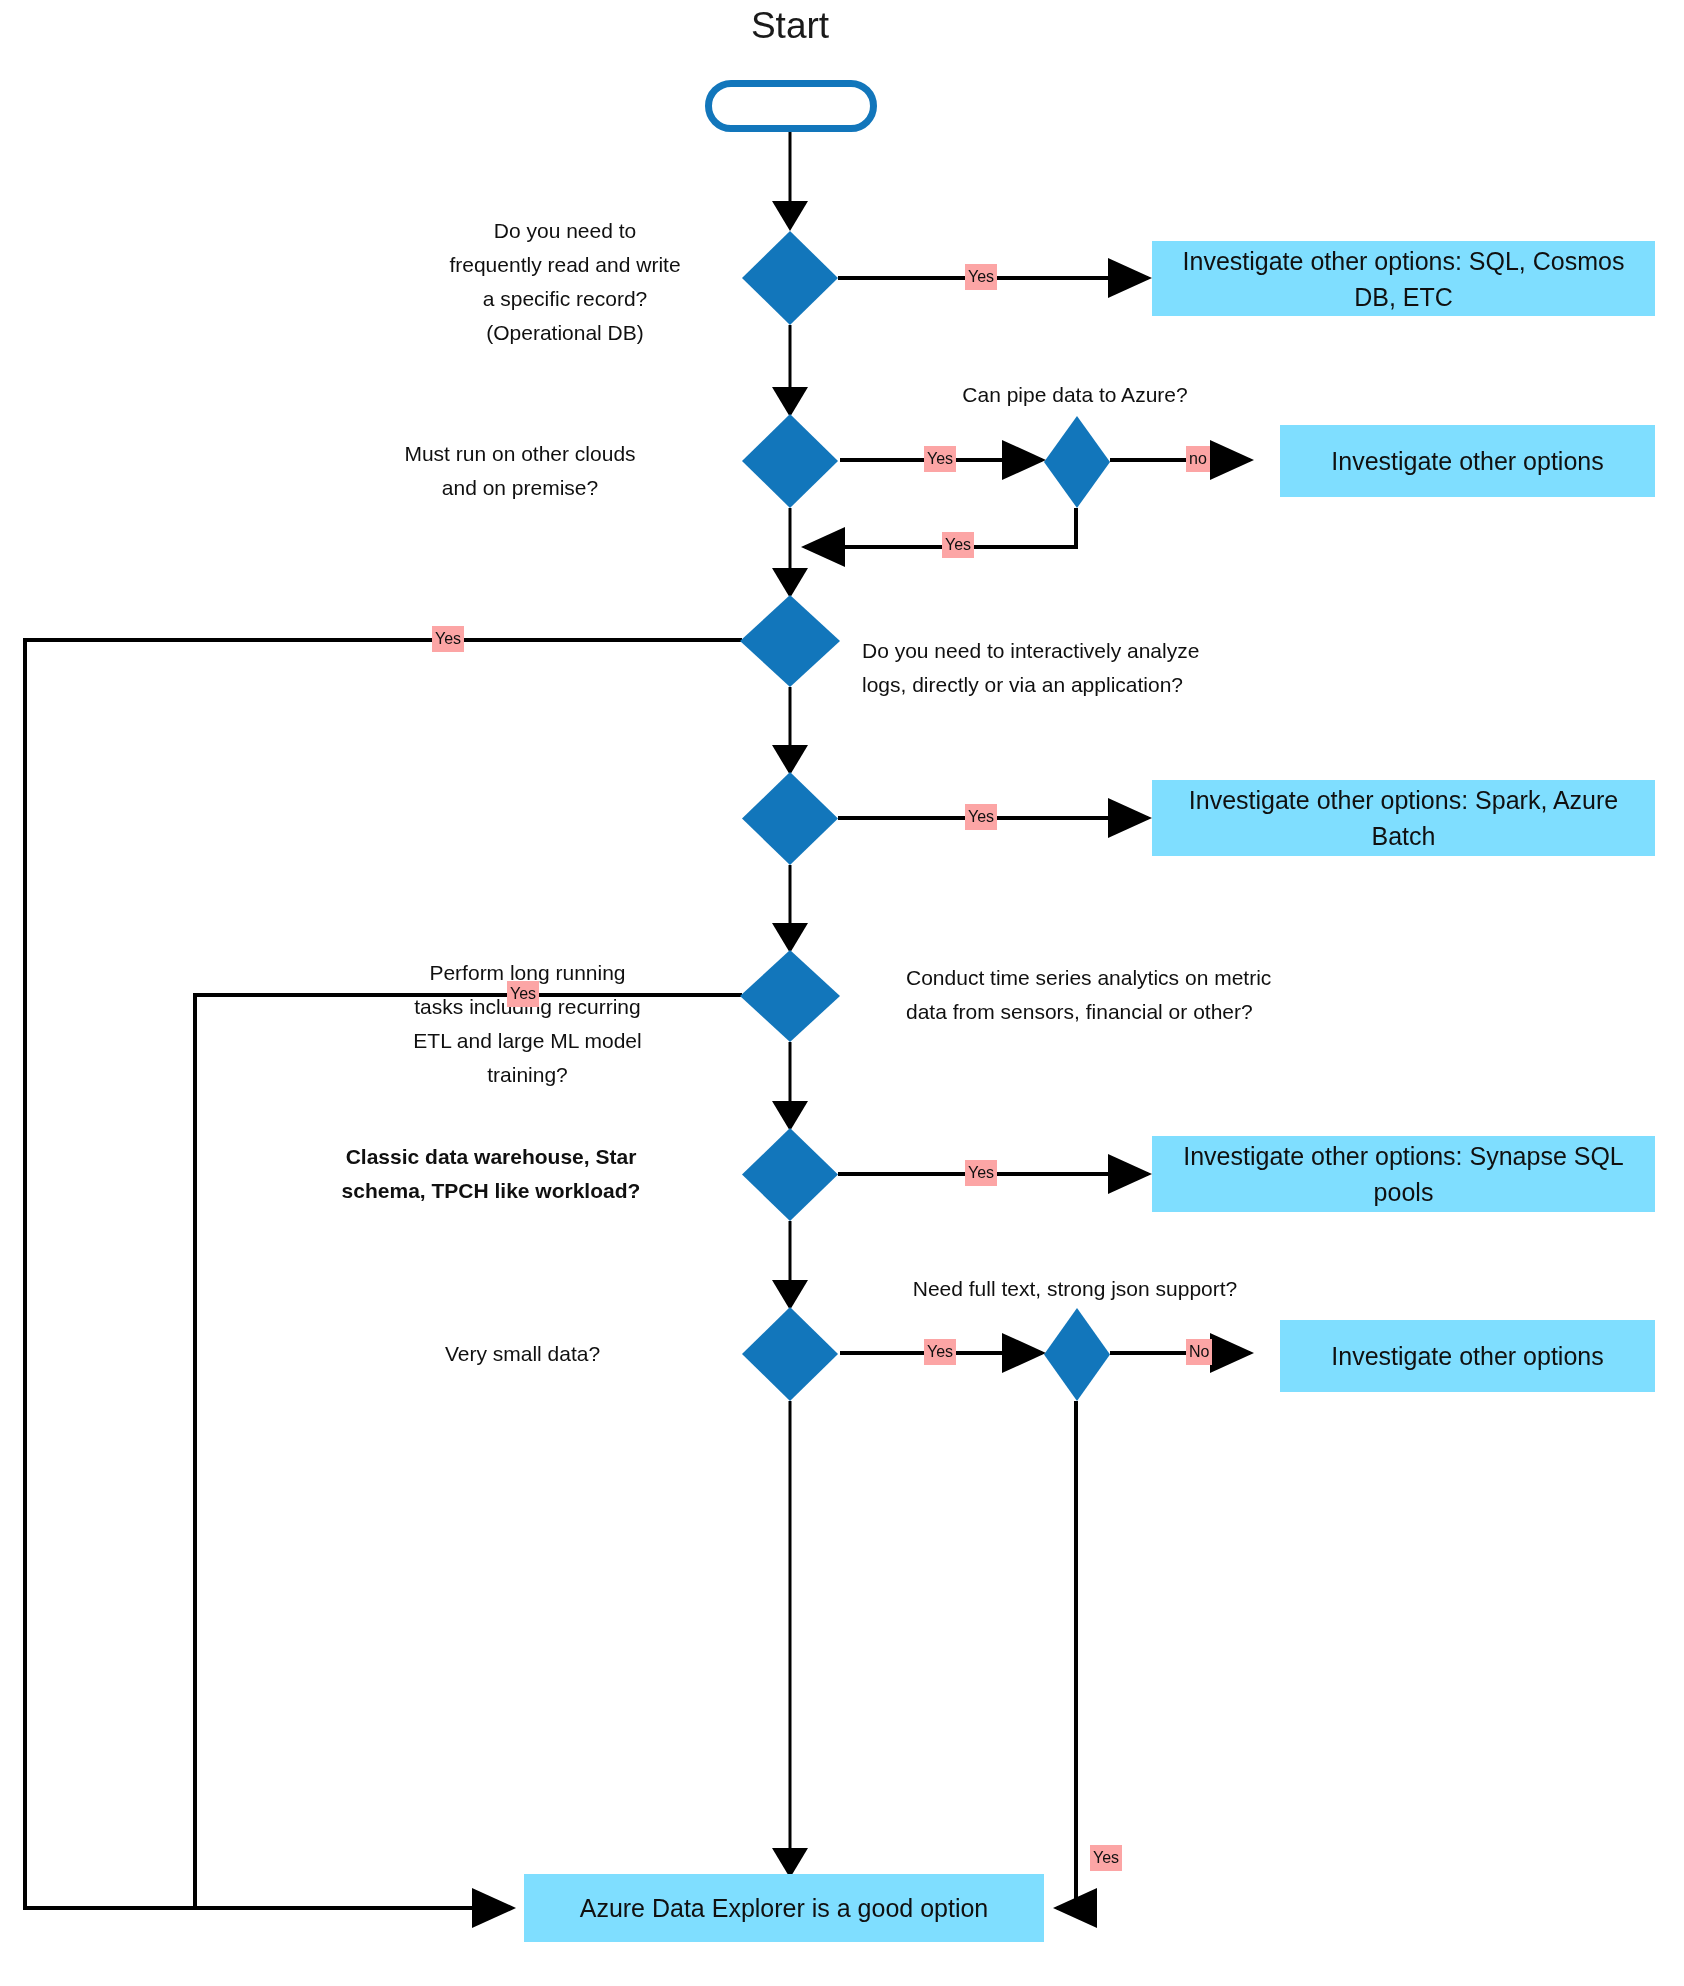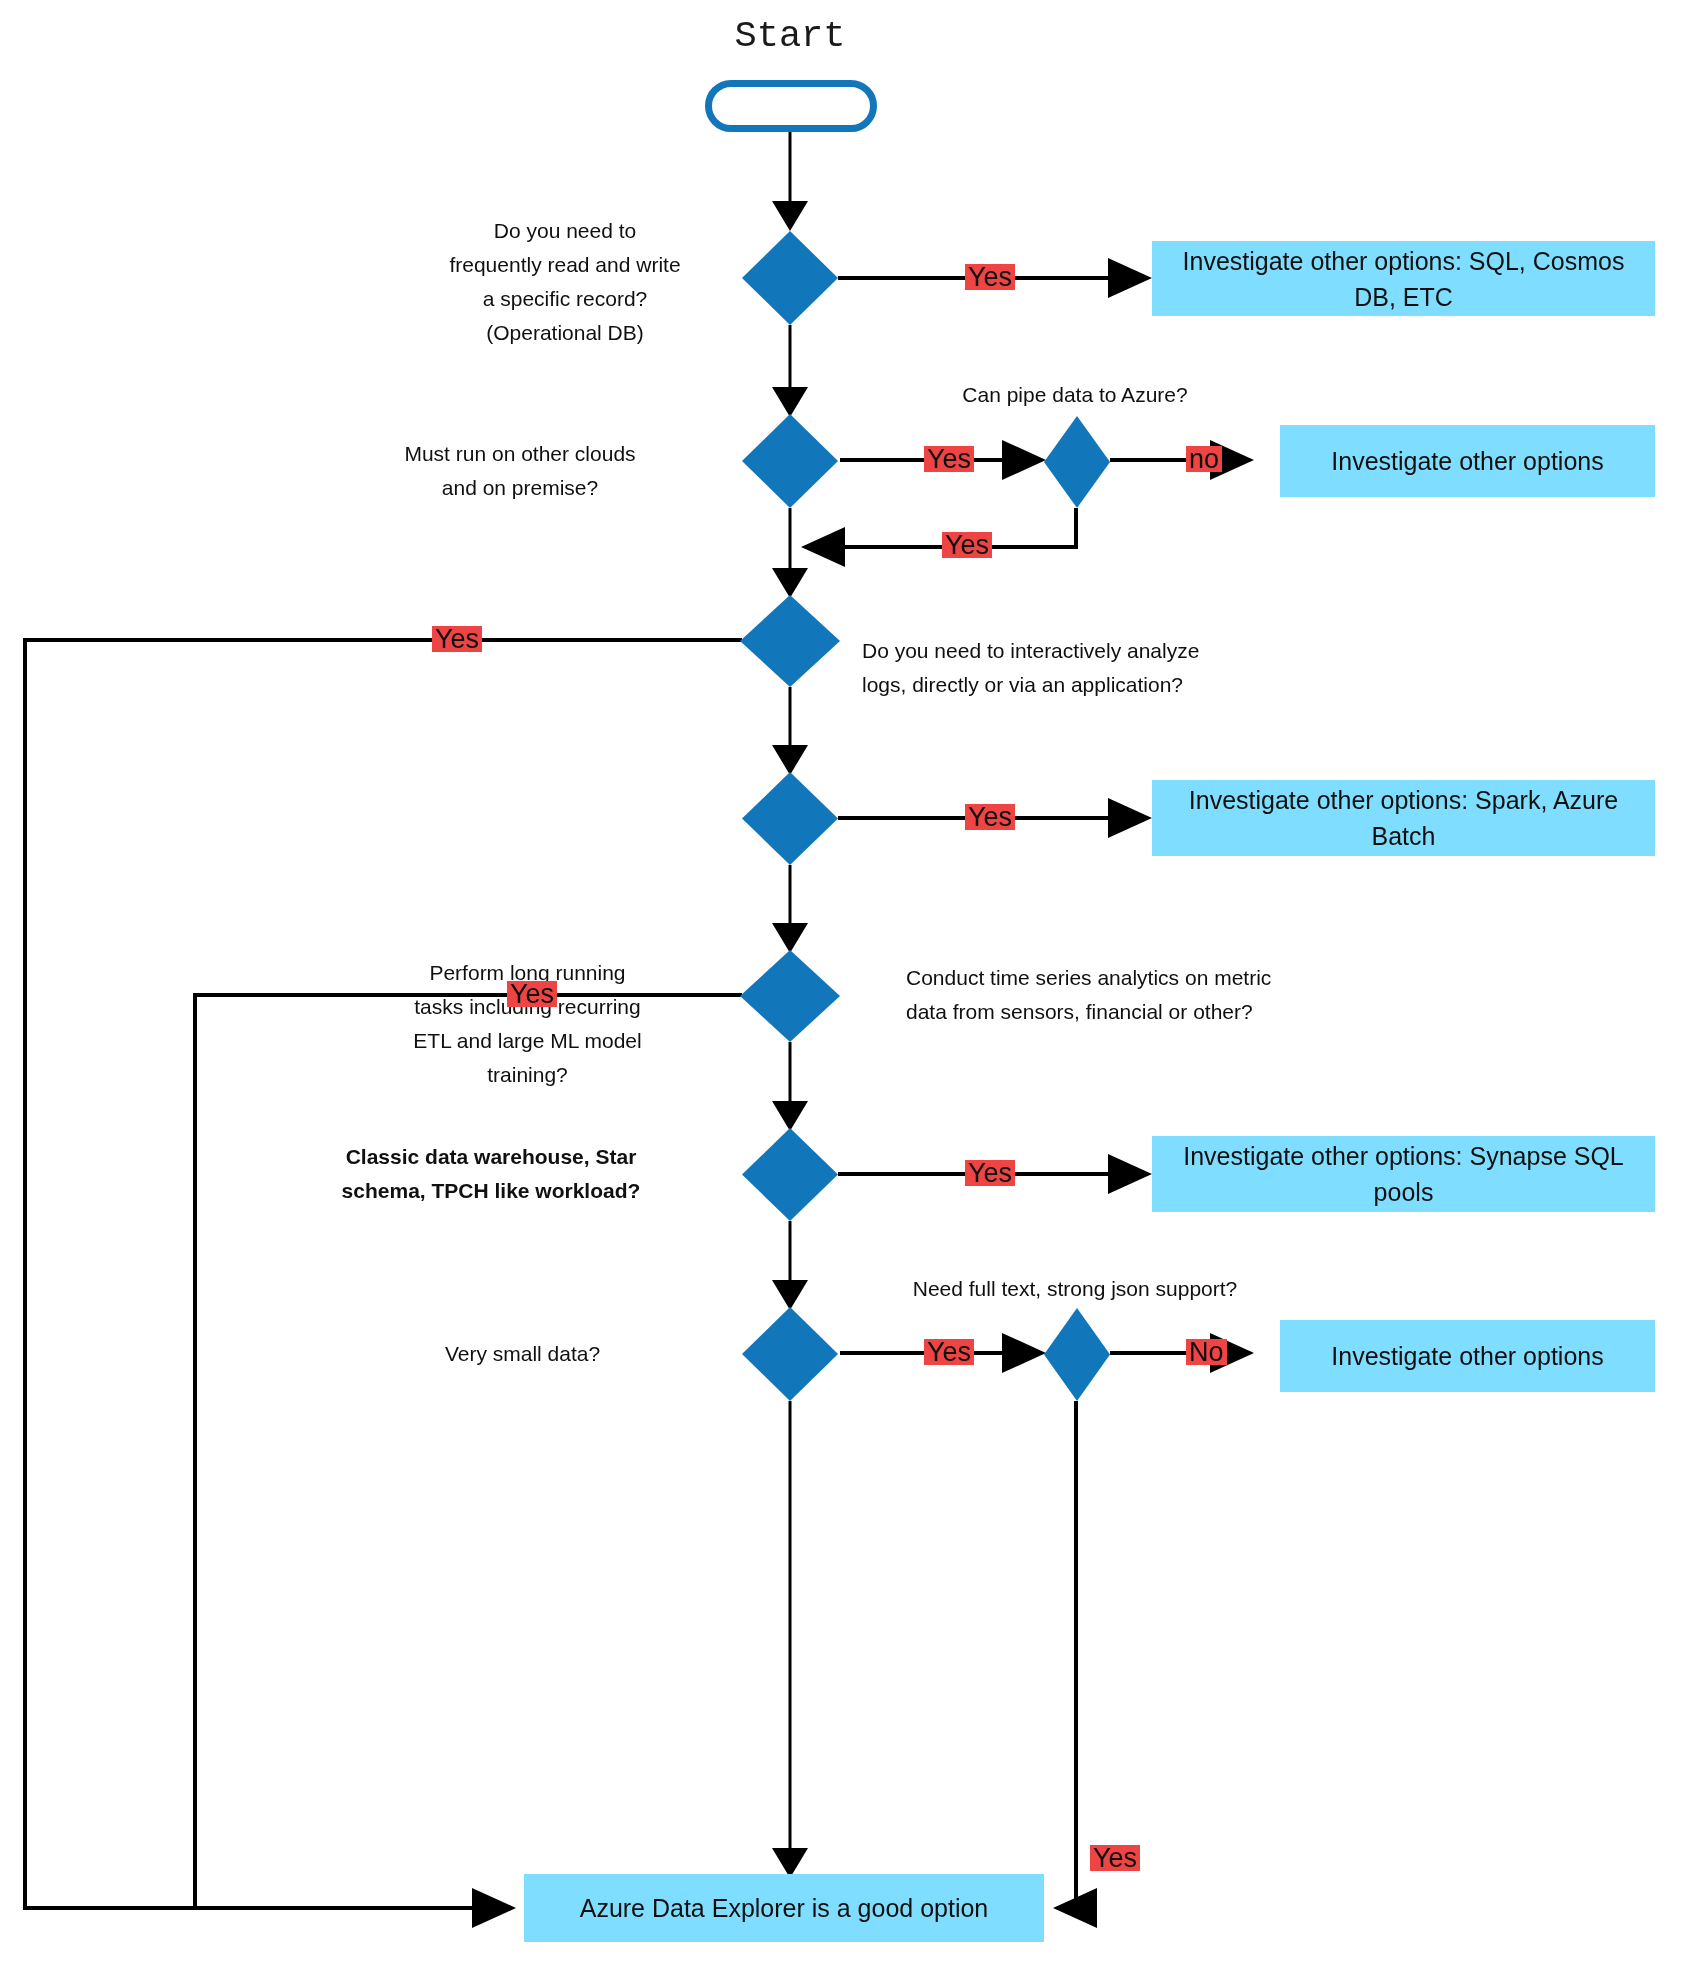--- a/index.html
+++ b/index.html
@@ -73,24 +73,24 @@
     line-height:34px;
     color:#101010;
     white-space:pre-line;
   }
   .cap-right{text-align:center;}
   .cap-left{text-align:left;}
   .cap-center{text-align:center;}
   
   .edge-label{
     position:absolute;
-    font-size:27px;
+    font-size:16px;
     line-height:26px;
     color:#101010;
-    background:#ef4444;
+    background:#fca5a5;
     padding:0 3px;
     white-space:nowrap;
   }
 </style>
 </head>
 <body>
 
 <div id="canvas">
 
   <svg id="wires" viewBox="0 0 1684 1986" xmlns="http://www.w3.org/2000/svg">
@@ -135,21 +135,21 @@
 
     <line x1="840" y1="1353" x2="1042" y2="1353" stroke="#000" stroke-width="4" marker-end="url(#ah)"></line>
 
     <line x1="1110" y1="1353" x2="1250" y2="1353" stroke="#000" stroke-width="4" marker-end="url(#ah)"></line>
 
     <polyline points="1076,1401 1076,1908 1057,1908" fill="none" stroke="#000" stroke-width="4" marker-end="url(#ah)"></polyline>
 
     <line x1="790" y1="1401" x2="790" y2="1875" stroke="#000" stroke-width="3" marker-end="url(#ahv)"></line>
   </svg>
 
-  <div class="start-label" style="left:640px; top:16px; width:300px;font-family:Liberation Mono, monospace;">Start</div>
+  <div class="start-label" style="left:640px; top:6px; width:300px;">Start</div>
   <div class="node start-pill" style="left:705px; top:80px; width:172px; height:52px;"></div>
 
   <div class="caption cap-center" style="left:350px; top:214px; width:430px;">Do you need to
 frequently read and write
 a specific record?
 (Operational DB)</div>
   <div class="node diamond" style="left:742px; top:231px; width:96px; height:94px;"></div>
   <div class="edge-label" style="left:965px; top:264px;">Yes</div>
   <div class="node resultbox" style="left:1152px; top:241px; width:503px; height:75px;">Investigate other options: SQL,
 Cosmos DB, ETC</div>

